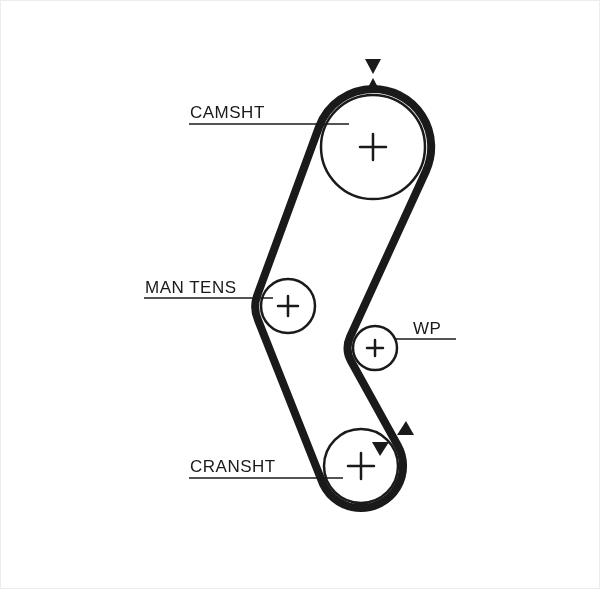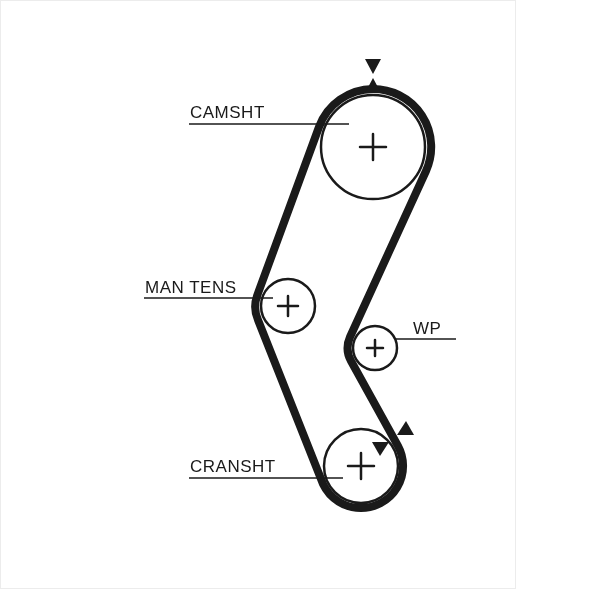--- a/index.html
+++ b/index.html
@@ -3,21 +3,21 @@
 <meta charset="utf-8">
 <style>
   html, body {
     margin: 0;
     padding: 0;
     background: #ffffff;
     font-family: "Liberation Sans", sans-serif;
   }
   .stage {
     position: relative;
-    width: 516px;
+    width: 600px;
     height: 589px;
     background: #ffffff;
     border: 1px solid #ececec;
     box-sizing: border-box;
     overflow: hidden;
   }
   svg text {
     font-family: "Liberation Sans", sans-serif;
     font-size: 17px;
     letter-spacing: 0.5px;

